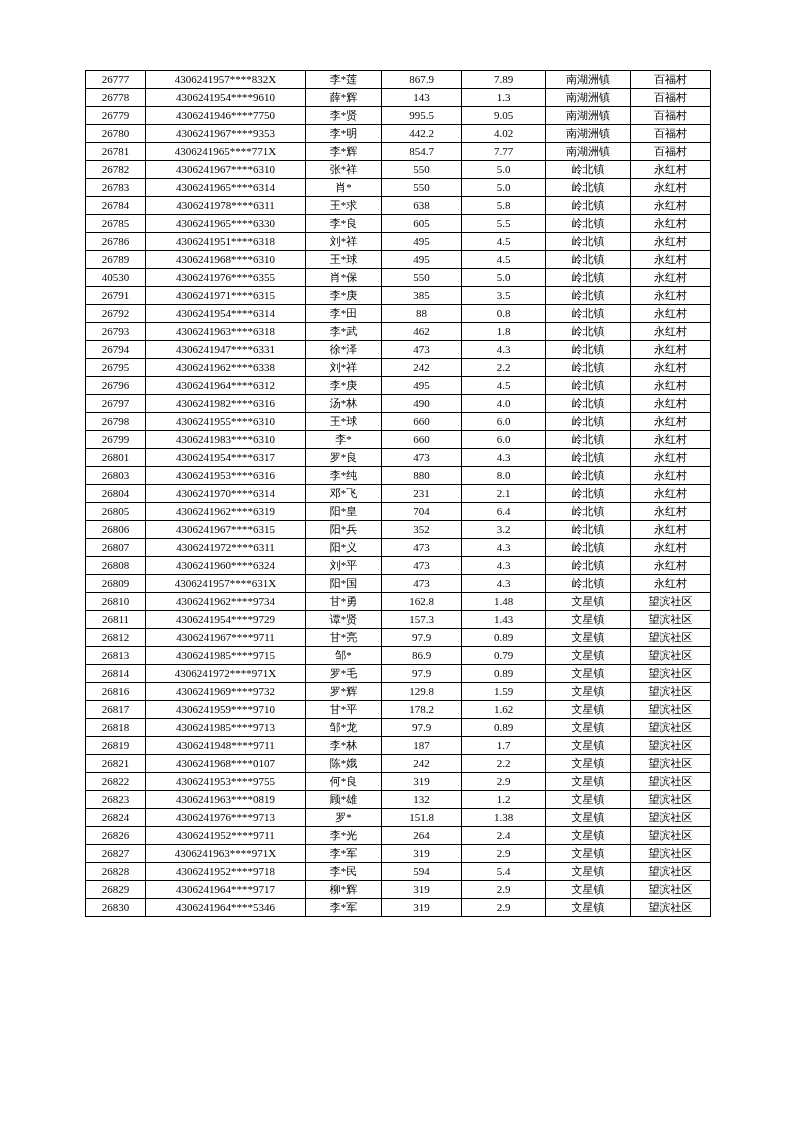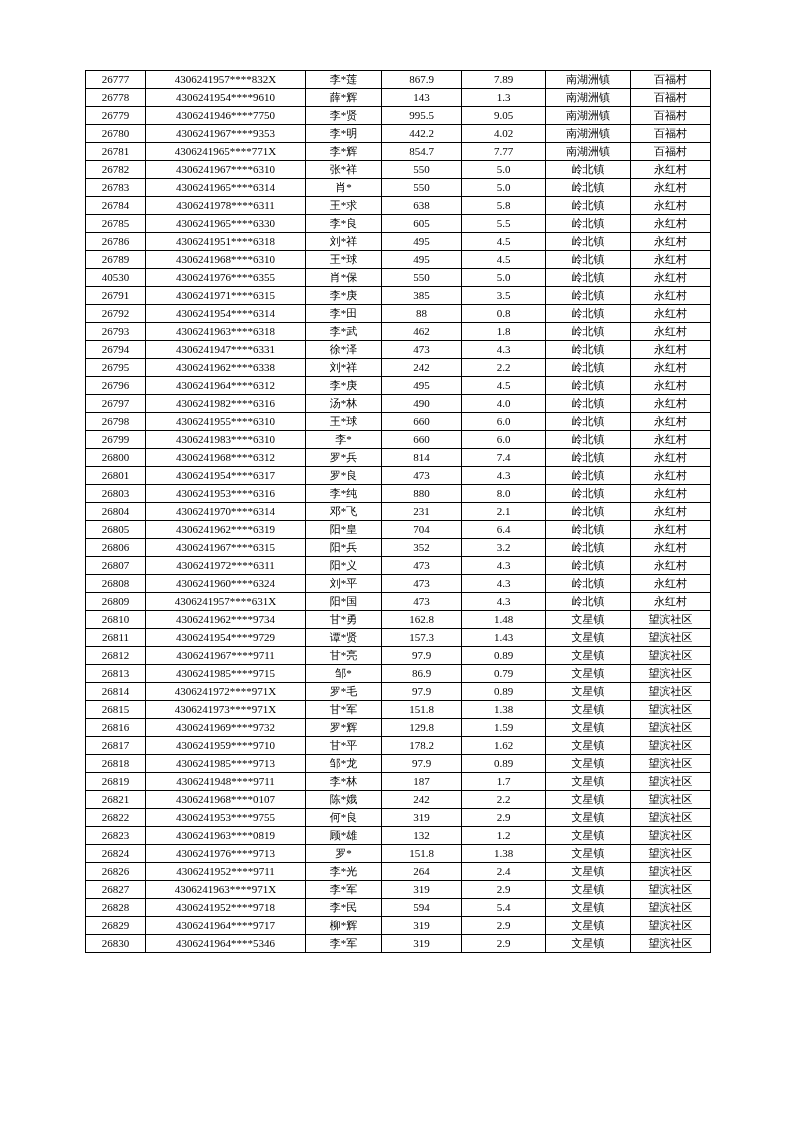--- a/index.html
+++ b/index.html
@@ -244,29 +244,20 @@
         <tr>
           <td>26799</td>
           <td>4306241983****6310</td>
           <td>李*</td>
           <td>660</td>
           <td>6.0</td>
           <td>岭北镇</td>
           <td>永红村</td>
         </tr>
         <tr>
-          <td>26800</td>
-          <td>4306241968****6312</td>
-          <td>罗*兵</td>
-          <td>814</td>
-          <td>7.4</td>
-          <td>岭北镇</td>
-          <td>永红村</td>
-        </tr>
-        <tr>
           <td>26801</td>
           <td>4306241954****6317</td>
           <td>罗*良</td>
           <td>473</td>
           <td>4.3</td>
           <td>岭北镇</td>
           <td>永红村</td>
         </tr>
         <tr>
           <td>26803</td>
@@ -370,29 +361,20 @@
         <tr>
           <td>26814</td>
           <td>4306241972****971X</td>
           <td>罗*毛</td>
           <td>97.9</td>
           <td>0.89</td>
           <td>文星镇</td>
           <td>望滨社区</td>
         </tr>
         <tr>
-          <td>26815</td>
-          <td>4306241973****971X</td>
-          <td>甘*军</td>
-          <td>151.8</td>
-          <td>1.38</td>
-          <td>文星镇</td>
-          <td>望滨社区</td>
-        </tr>
-        <tr>
           <td>26816</td>
           <td>4306241969****9732</td>
           <td>罗*辉</td>
           <td>129.8</td>
           <td>1.59</td>
           <td>文星镇</td>
           <td>望滨社区</td>
         </tr>
         <tr>
           <td>26817</td>

